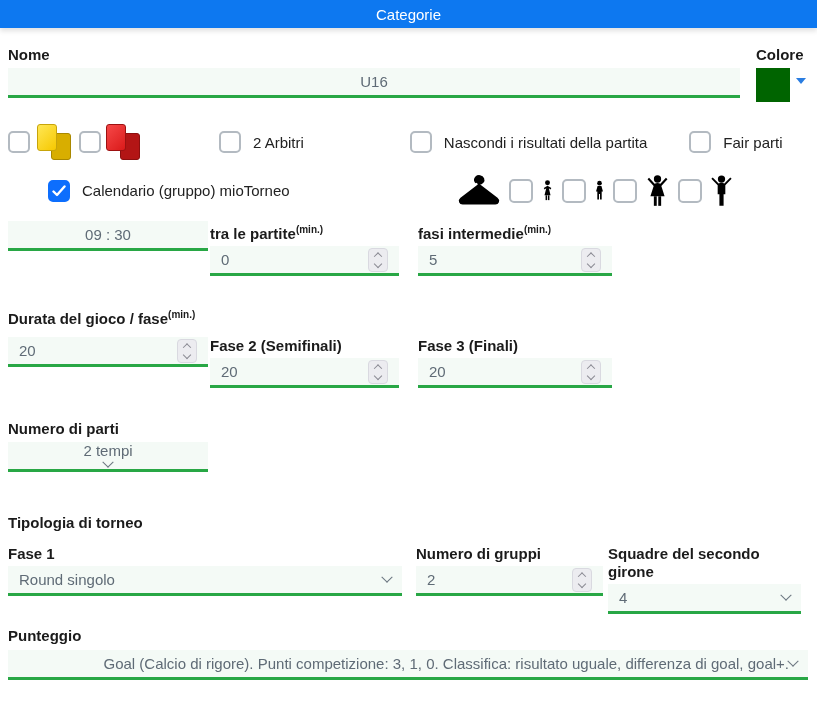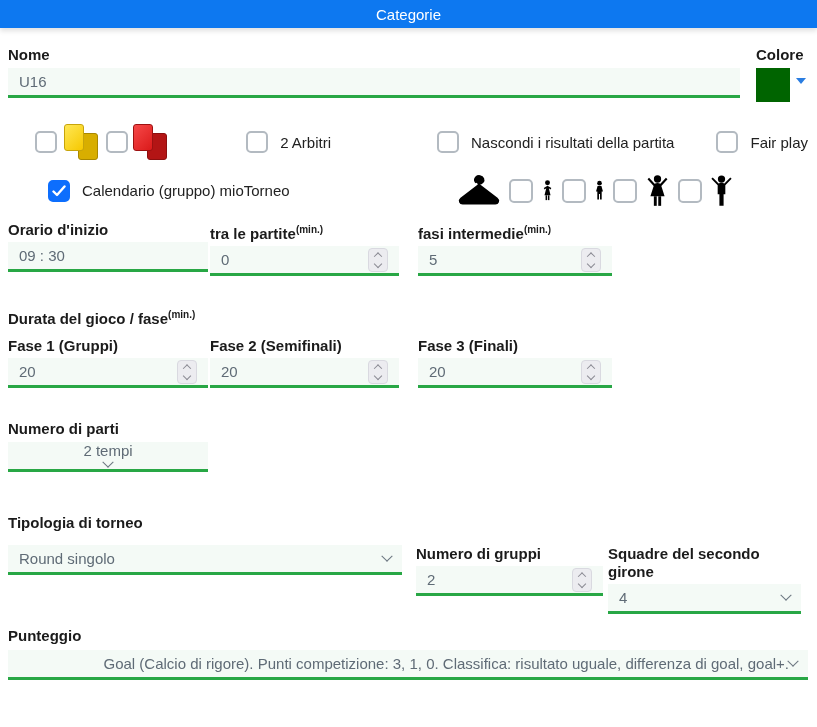--- a/index.html
+++ b/index.html
@@ -12,21 +12,21 @@
 
   .content { padding:10px 9px 0 8px; }
 
   .lbl { font-size:15px; font-weight:700; color:#1b1b1b; line-height:18px; display:block; }
   .lbl sup { font-size:10px; font-weight:700; }
 
   .tbx, .numwrap, .selwrap {
      height:30px; background:#f4faf6; border:none; border-bottom:3px solid #28a745;
      font-size:15px; color:#5f6b76; display:flex; align-items:center; padding:0 11px;
   }
-  .tbx input { border:none; background:transparent; font:inherit; color:inherit; width:100%; outline:none; }
+  .tbx input { border:none; background:transparent; font:inherit; color:inherit; width:100%; outline:none;text-align:center; }
 
   .numwrap { justify-content:space-between; }
   .spinner { width:20px; height:24px; background:#ececf0; border:1px solid #d9d9e0; border-radius:4px;
              display:flex; flex-direction:column; align-items:center; justify-content:center; gap:3px; }
   .spchev { width:6px; height:6px; border-right:1.6px solid #8a8a93; border-bottom:1.6px solid #8a8a93; }
   .spchev.up { transform:rotate(-135deg) translate(-1px,-1px); }
   .spchev.down { transform:rotate(45deg); }
 
   .selwrap { justify-content:space-between; }
   .chev { width:8px; height:8px; border-right:1.7px solid #6b7680; border-bottom:1.7px solid #6b7680;
@@ -50,21 +50,21 @@
   .cb-label { font-size:15px; color:#222; margin-left:12px; white-space:nowrap; }
 
   .cards { position:relative; width:38px; height:36px; }
   .card-back  { position:absolute; right:2px; bottom:0; width:20px; height:27px; border-radius:3px; }
   .card-front { position:absolute; left:2px; top:0; width:20px; height:27px; border-radius:3px; }
   .cards.yellow .card-back  { background:#d8ae00; border:1px solid #a98800; }
   .cards.yellow .card-front { background:linear-gradient(135deg,#ffe755,#f6c800); border:1px solid #c7a40a; }
   .cards.red    .card-back  { background:#b31515; border:1px solid #8c0f0f; }
   .cards.red    .card-front { background:linear-gradient(135deg,#f64848,#da1a1a); border:1px solid #9d1111; }
 
-  .opts-row { margin-top:22px; align-items:center;justify-content:flex-end; }
+  .opts-row { margin-top:22px; align-items:center; }
 
   .cal-row { margin-top:14px; align-items:center;padding-left:40px; }
   .divise { display:flex; align-items:center; margin-left:168px; gap:9px; }
   .divise .cb { width:24px; height:24px; }
   .icon-black svg { display:block; fill:#000; }
 
   
   .col-a { width:200px; }
   .col-b { width:189px; margin-left:2px; }
   .col-c { width:194px; margin-left:19px; }
@@ -121,21 +121,21 @@
     <div class="cb" style="margin-left:6px"></div>
     <div class="cards red" style="margin-left:3px">
       <div class="card-back"></div>
         <div class="card-front"></div>
     </div>
     <div class="cb" style="margin-left:77px"></div>
     <span class="cb-label">2 Arbitri</span>
     <div class="cb" style="margin-left:106px"></div>
     <span class="cb-label">Nascondi i risultati della partita</span>
     <div class="cb" style="margin-left:42px"></div>
-    <span class="cb-label">Fair play</span>
+    <span class="cb-label">Fair parti</span>
   </div>
 
   <div class="row cal-row">
     <div class="cb checked">
       <svg width="14" height="12" viewBox="0 0 14 12">
         <path d="M1.5 6.5 L5 10 L12.5 1.5" fill="none" stroke="#fff" stroke-width="2.4" stroke-linecap="round" stroke-linejoin="round"></path>
       </svg>
     </div>
     <span class="cb-label">Calendario (gruppo) mioTorneo</span>
 
@@ -175,21 +175,20 @@
         <svg width="21" height="31" viewBox="0 0 22 32">
           <circle cx="11" cy="4" r="3.8"></circle>
           <path d="M8 8.6 L1.8 2.4 L0.4 3.8 L7 10.6 V20 h1.8 v12 h2.4 V20 h-0.4 v12 h2.4 V20 H15 v-9.4 l6.6-6.8 L20.2 2.4 L14 8.6 c-1.8-1-4.2-1-6 0 Z"></path>
         </svg>
       </span>
     </div>
   </div>
 
   <div class="row orari-row">
     <div class="col-a fieldcol">
-      <span class="lbl">Orario d'inizio</span>
       <div class="tbx">
         <input value="09 : 30" style="">
       </div>
     </div>
     <div class="col-b fieldcol">
       <span class="lbl"><span>tra le partite</span><sup>(min.)</sup></span>
       <div class="numwrap">
         <span>0</span>
         <span class="spinner">
             <span class="spchev up"></span>
@@ -206,21 +205,20 @@
             <span class="spchev down"></span>
           </span>
       </div>
     </div>
   </div>
 
   <div class="durata">
     <span class="lbl"><span>Durata del gioco / fase</span><sup>(min.)</sup></span>
     <div class="row durata-cols">
       <div class="col-a fieldcol">
-        <span class="lbl">Fase 1 (Gruppi)</span>
         <div class="numwrap">
           <span>20</span>
           <span class="spinner">
               <span class="spchev up"></span>
               <span class="spchev down"></span>
             </span>
         </div>
       </div>
       <div class="col-b fieldcol">
         <span class="lbl">Fase 2 (Semifinali)</span>
@@ -252,20 +250,21 @@
       <span class="chev"></span>
     </div>
   </div>
 
   <div class="tipologia fieldcol">
     <span class="lbl">Tipologia di torneo</span>
   </div>
 
   <div class="row fase-row">
     <div class="fase-col1 fieldcol">
+      <span class="lbl">Fase 1</span>
       <div class="selwrap">
         <span>Round singolo</span>
         <span class="chev"></span>
       </div>
     </div>
     <div class="fase-col2 fieldcol">
       <span class="lbl">Numero di gruppi</span>
       <div class="numwrap">
         <span>2</span>
         <span class="spinner">

